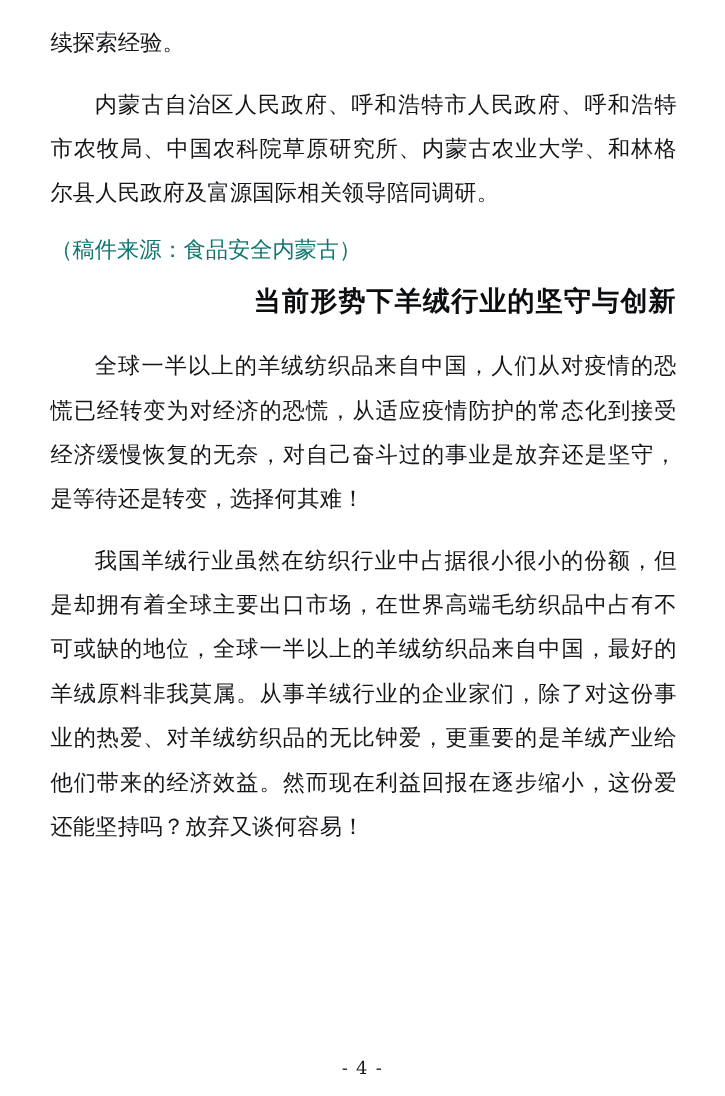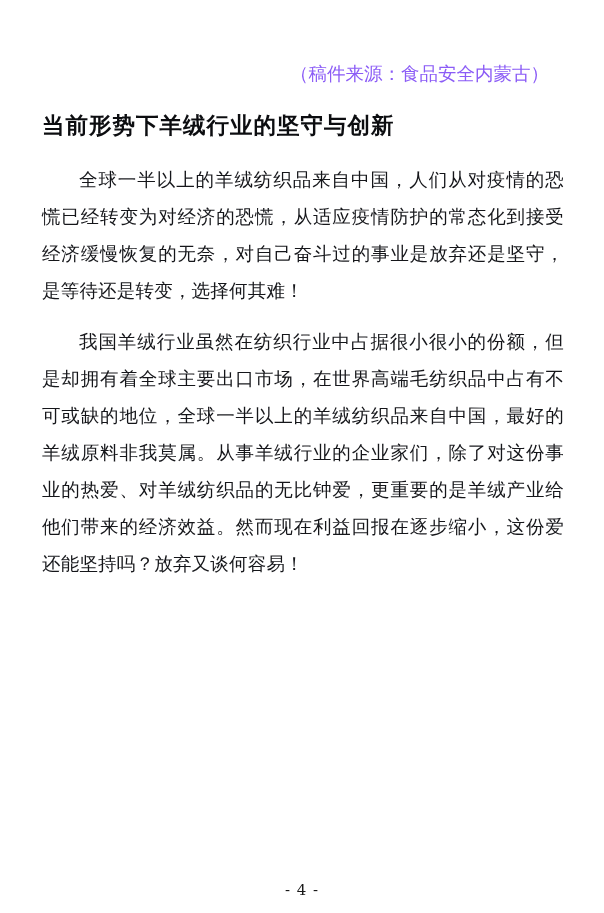--- a/index.html
+++ b/index.html
@@ -33,31 +33,31 @@
   }
   .para.indent {
     text-indent: 2em;
   }
   .gap-sm { height: 10px; }
   .gap-md { height: 14px; }
 
   .source-line {
     font-size: 18.5px;
     line-height: 37px;
-    text-align: right;
-    margin: 13px;
+    text-align: left;
+    margin: 0;
     padding-right: 2px;
-    color: #8b5cf6;
+    color: #0f766e;
   }
 
   .article-title {
     font-family: "DejaVu Serif", "Liberation Serif", serif;
     font-size: 22.5px;
     font-weight: bold;
-    text-align: left;
+    text-align: right;
     line-height: 40px;
     margin: 4px 0 6px 0;
     letter-spacing: 1px;
     color: #0c0d10;
   }
 
   .footer {
     position: absolute;
     left: 0;
     right: 0;
@@ -67,23 +67,25 @@
     letter-spacing: 1px;
     color: #1a1a1a;
     font-family: "DejaVu Serif", "Liberation Serif", serif;
   }
 </style>
 </head>
 <body>
 
 <div class="page">
 
+  <p class="para">续探索经验。</p>
 
   <div class="gap-md"></div>
 
+  <p class="para indent">内蒙古自治区人民政府、呼和浩特市人民政府、呼和浩特市农牧局、中国农科院草原研究所、内蒙古农业大学、和林格尔县人民政府及富源国际相关领导陪同调研。</p>
 
   <div class="gap-sm"></div>
 
   <p class="source-line">（稿件来源：食品安全内蒙古）</p>
 
   <h1 class="article-title">当前形势下羊绒行业的坚守与创新</h1>
 
   <div class="gap-sm"></div>
 
   <p class="para indent">全球一半以上的羊绒纺织品来自中国，人们从对疫情的恐慌已经转变为对经济的恐慌，从适应疫情防护的常态化到接受经济缓慢恢复的无奈，对自己奋斗过的事业是放弃还是坚守，是等待还是转变，选择何其难！</p>

